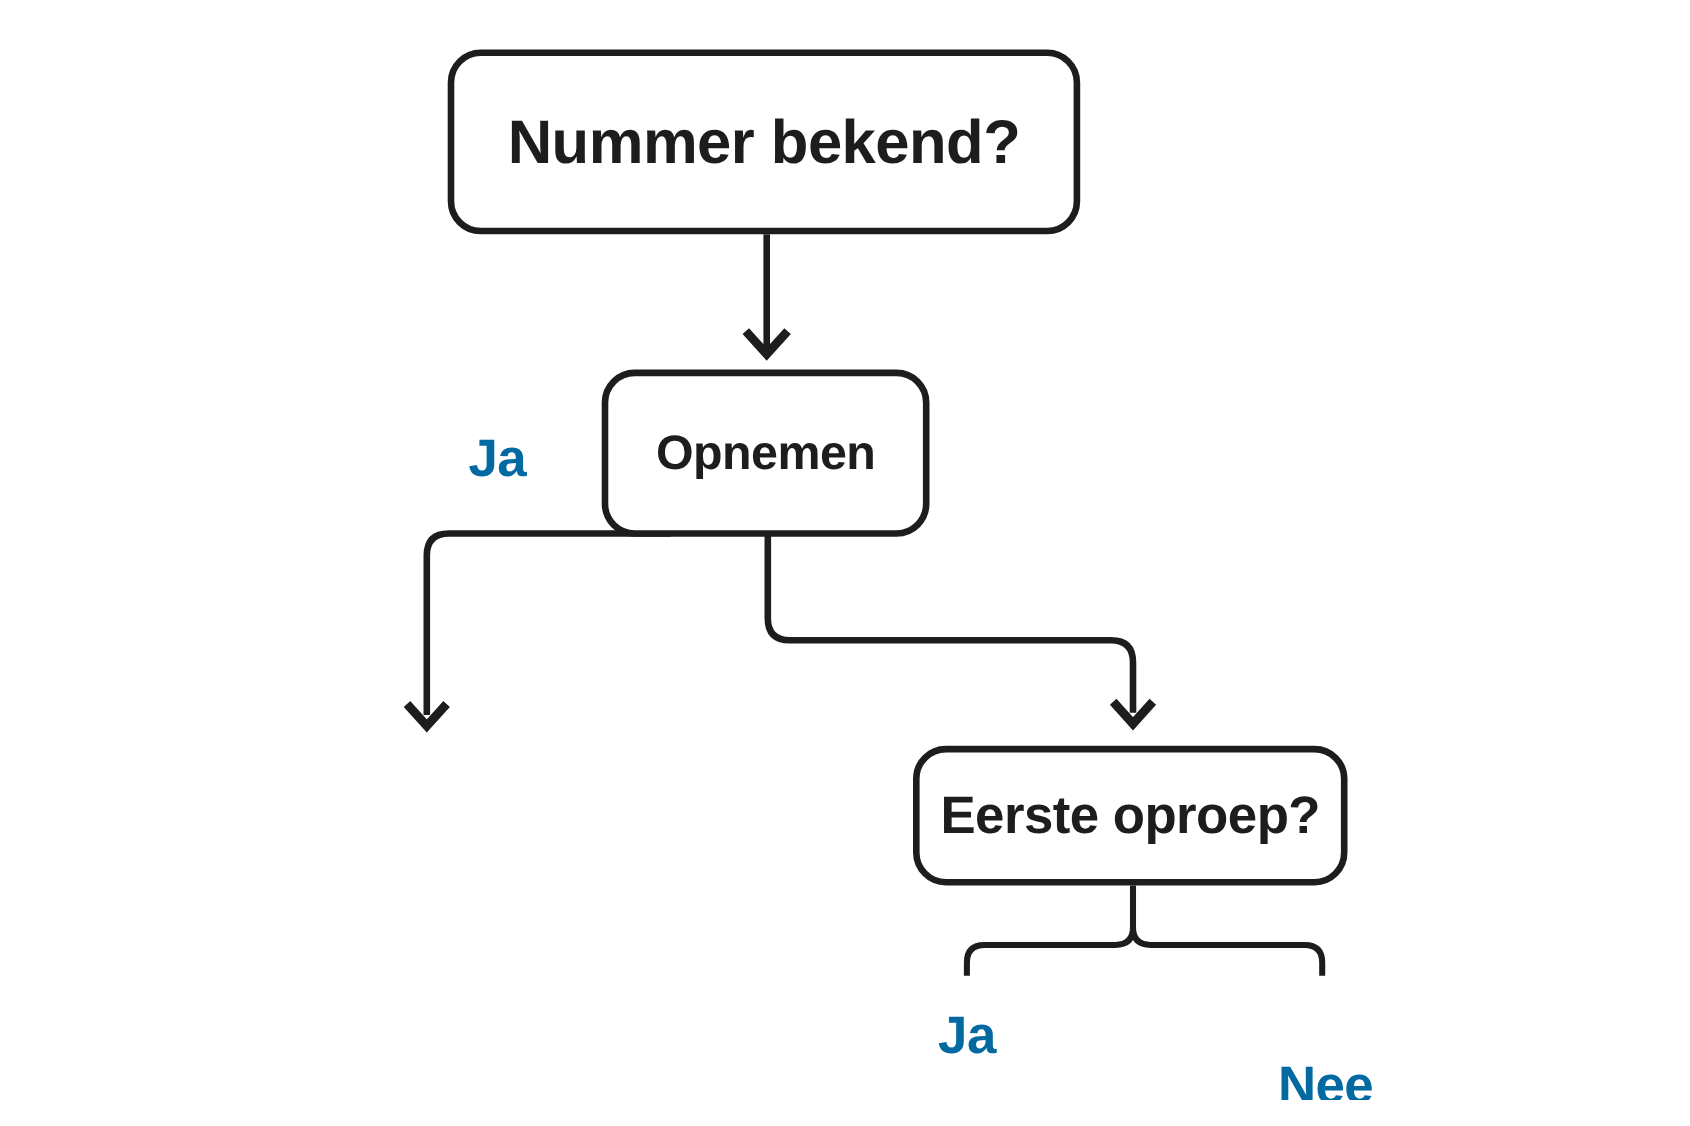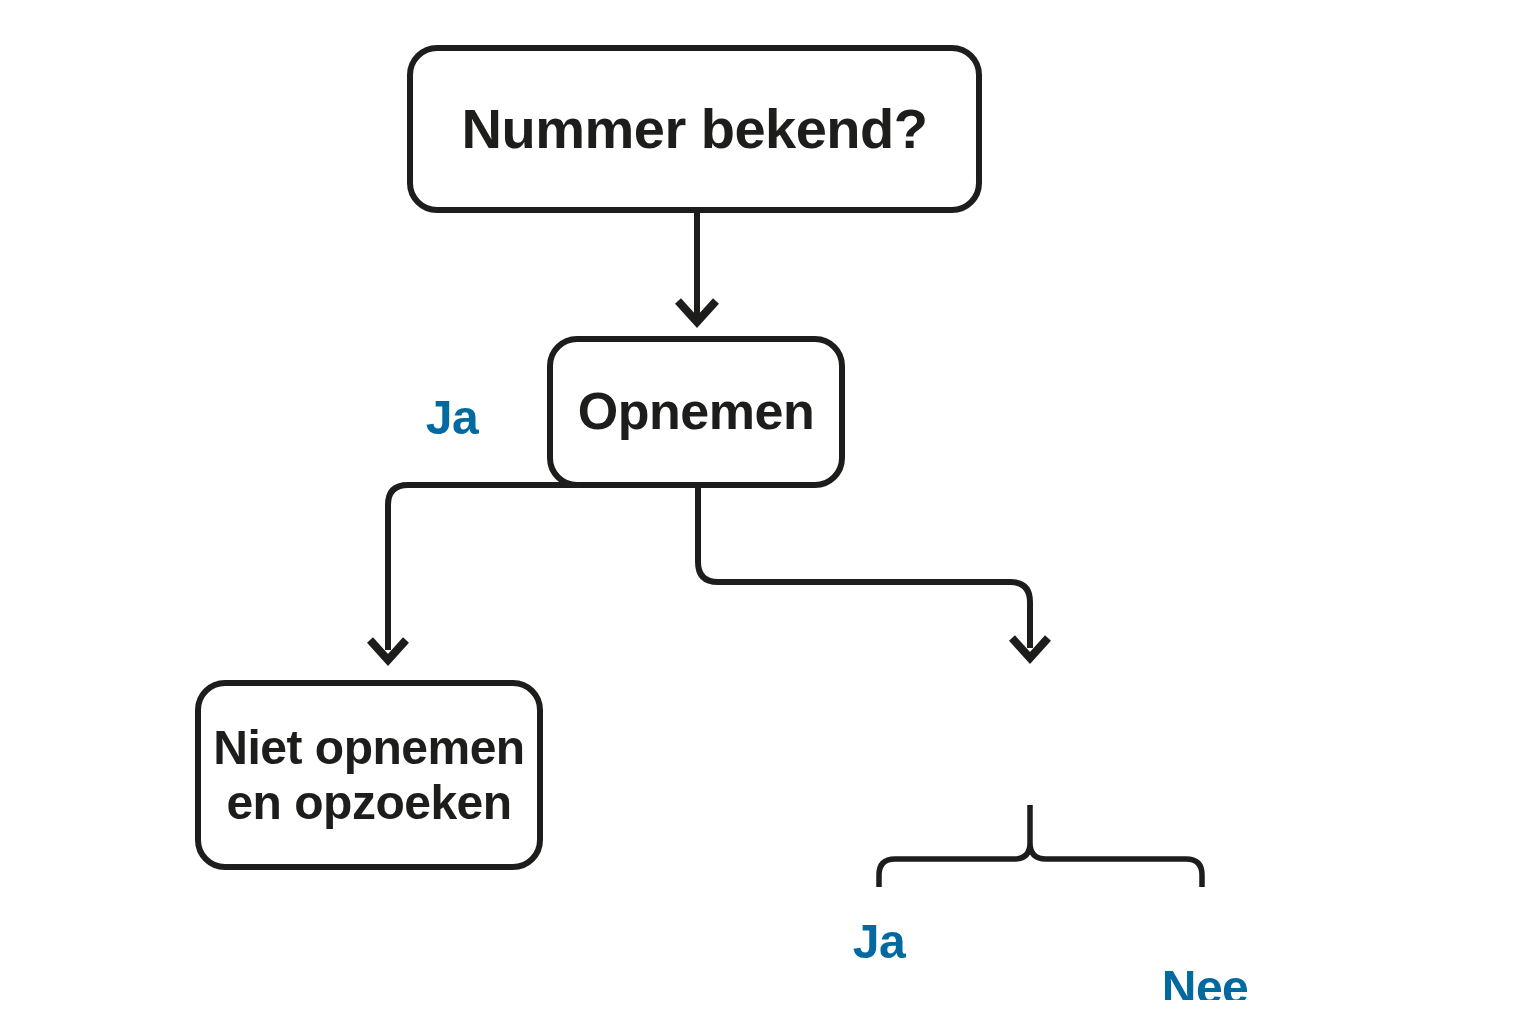--- a/index.html
+++ b/index.html
@@ -39,21 +39,21 @@
     line-height: 1.15;
   }
   .node-nummer-bekend {
     left: 407px; top: 45px;
     width: 575px; height: 168px;
     font-size: 56px;
   }
   .node-opnemen {
     left: 547px; top: 336px;
     width: 298px; height: 152px;
-    font-size: 52px;
+    font-size: 44px;
   }
   .node-niet-opnemen {
     left: 195px; top: 680px;
     width: 348px; height: 190px;
     font-size: 48px;
   }
   .node-eerste-oproep {
     left: 830px; top: 678px;
     width: 395px; height: 127px;
     font-size: 48px;
@@ -90,23 +90,22 @@
     <path stroke-width="5.5" d="M1030 805 L1030 843
              Q1030 859 1014 859 L895 859 Q879 859 879 875 L879 887
              M1030 843
              Q1030 859 1046 859 L1186 859 Q1202 859 1202 875 L1202 887"></path>
   </svg>
 
   <div class="node node-nummer-bekend">Nummer bekend?</div>
 
   <div class="node node-opnemen">Opnemen</div>
 
-  <div class="node node-niet-opnemen">Niet opnemen
-en opzoeken</div>
 
+  <div class="node node-eerste-oproep">Eerste oproep?</div>
 
   <div class="edge-label label-ja-left">Ja</div>
 
   <div class="edge-label label-ja-bottom">Ja</div>
 
   <div class="edge-label label-nee-bottom">Nee</div>
 
 </div>
 
 </body></html>

